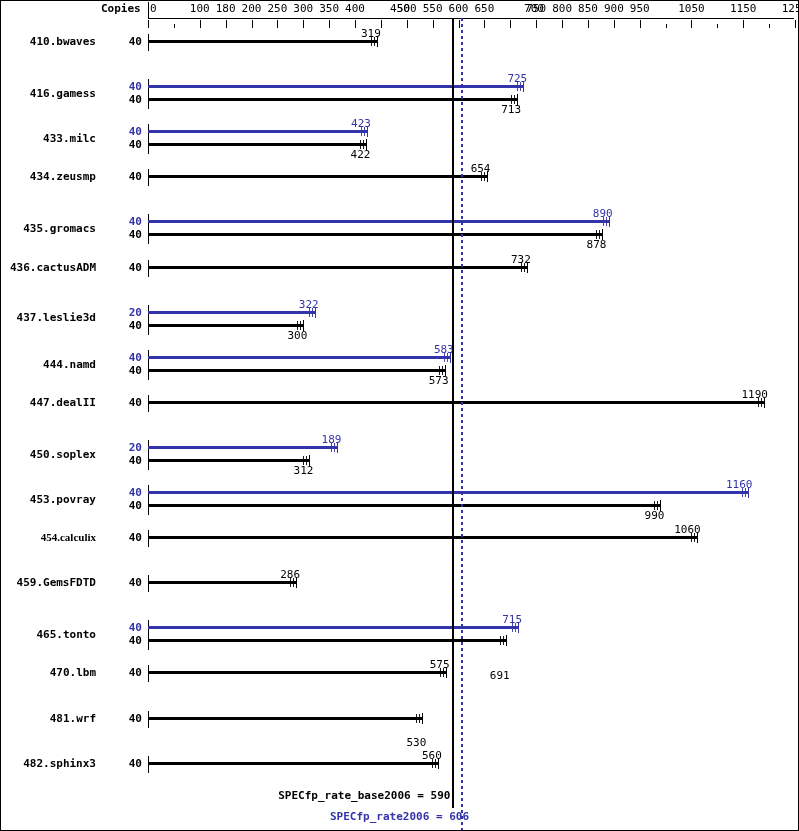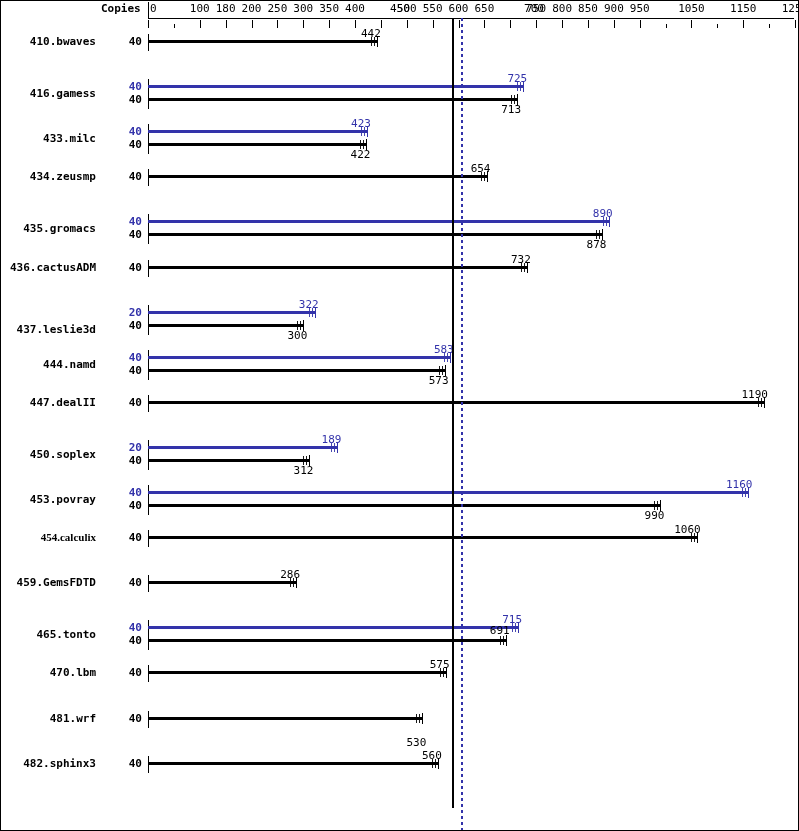--- a/index.html
+++ b/index.html
@@ -189,21 +189,21 @@
   </div>
 
   <div id="rows">
       <div class="row-label" style="top: 35px;">410.bwaves</div>
       <div class="copies base" style="top: 35px;">40</div>
       <div class="origin-cap" style="left: 148px; top: 34px; height: 17px;"></div>
       <div class="bar base" style="left: 148px; top: 40px; width: 228.779px;"></div>
       <div class="cap base" style="left: 377px; top: 36px; height: 11px;"></div>
       <div class="cap base" style="left: 374px; top: 37px; height: 9px; opacity: 0.9;"></div>
       <div class="cap base" style="left: 371px; top: 37px; height: 9px; opacity: 0.9;"></div>
-      <div class="bar-value base" style="left: 380.779px; top: 27px;">442</div>
+      <div class="bar-value base" style="left: 380.779px; top: 27px;">319</div>
       <div class="row-label" style="top: 87.1px;">416.gamess</div>
       <div class="copies peak" style="top: 80.1px;">40</div>
       <div class="origin-cap" style="left: 148px; top: 79.1px; height: 17px;"></div>
       <div class="bar peak" style="left: 148px; top: 85.1px; width: 375.26px;"></div>
       <div class="cap peak" style="left: 523px; top: 81.1px; height: 11px;"></div>
       <div class="cap peak" style="left: 520px; top: 82.1px; height: 9px; opacity: 0.9;"></div>
       <div class="cap peak" style="left: 517px; top: 82.1px; height: 9px; opacity: 0.9;"></div>
       <div class="bar-value peak" style="left: 527.26px; top: 72.1px;">725</div>
       <div class="copies base" style="top: 93.1px;">40</div>
       <div class="origin-cap" style="left: 148px; top: 92.1px; height: 17px;"></div>
@@ -251,21 +251,21 @@
       <div class="cap base" style="left: 596px; top: 230.4px; height: 9px; opacity: 0.9;"></div>
       <div class="bar-value base" style="left: 606.453px; top: 238.4px;">878</div>
       <div class="row-label" style="top: 260.5px;">436.cactusADM</div>
       <div class="copies base" style="top: 260.5px;">40</div>
       <div class="origin-cap" style="left: 148px; top: 259.5px; height: 17px;"></div>
       <div class="bar base" style="left: 148px; top: 265.5px; width: 378.883px;"></div>
       <div class="cap base" style="left: 527px; top: 261.5px; height: 11px;"></div>
       <div class="cap base" style="left: 524px; top: 262.5px; height: 9px; opacity: 0.9;"></div>
       <div class="cap base" style="left: 521px; top: 262.5px; height: 9px; opacity: 0.9;"></div>
       <div class="bar-value base" style="left: 530.883px; top: 252.5px;">732</div>
-      <div class="row-label" style="top: 323px; margin-left: 23px;">437.leslie3d</div>
+      <div class="row-label" style="top: 311px; margin-left: 23px;">437.leslie3d</div>
       <div class="copies peak" style="top: 305.6px;">20</div>
       <div class="origin-cap" style="left: 148px; top: 304.6px; height: 17px;"></div>
       <div class="bar peak" style="left: 148px; top: 310.6px; width: 166.667px;"></div>
       <div class="cap peak" style="left: 315px; top: 306.6px; height: 11px;"></div>
       <div class="cap peak" style="left: 312px; top: 307.6px; height: 9px; opacity: 0.9;"></div>
       <div class="cap peak" style="left: 309px; top: 307.6px; height: 9px; opacity: 0.9;"></div>
       <div class="bar-value peak" style="left: 318.667px; top: 297.6px;">322</div>
       <div class="copies base" style="top: 318.6px;">40</div>
       <div class="origin-cap" style="left: 148px; top: 317.6px; height: 17px;"></div>
       <div class="bar base" style="left: 148px; top: 323.6px; width: 155.28px;"></div>
@@ -349,21 +349,21 @@
       <div class="cap peak" style="left: 518px; top: 622.3px; height: 11px;"></div>
       <div class="cap peak" style="left: 515px; top: 623.3px; height: 9px; opacity: 0.9;"></div>
       <div class="cap peak" style="left: 512px; top: 623.3px; height: 9px; opacity: 0.9;"></div>
       <div class="bar-value peak" style="left: 522.084px; top: 613.3px;">715</div>
       <div class="copies base" style="top: 634.3px;">40</div>
       <div class="origin-cap" style="left: 148px; top: 633.3px; height: 17px;"></div>
       <div class="bar base" style="left: 148px; top: 639.3px; width: 357.662px;"></div>
       <div class="cap base" style="left: 506px; top: 635.3px; height: 11px;"></div>
       <div class="cap base" style="left: 503px; top: 636.3px; height: 9px; opacity: 0.9;"></div>
       <div class="cap base" style="left: 500px; top: 636.3px; height: 9px; opacity: 0.9;"></div>
-      <div class="bar-value base" style="left: 509.662px; top: 624px;">691</div>
+      <div class="bar-value base" style="left: 509.662px; top: 669px;">691</div>
       <div class="row-label" style="top: 666.4px;">470.lbm</div>
       <div class="copies base" style="top: 666.4px;">40</div>
       <div class="origin-cap" style="left: 148px; top: 665.4px; height: 17px;"></div>
       <div class="bar base" style="left: 148px; top: 671.4px; width: 297.62px;"></div>
       <div class="cap base" style="left: 446px; top: 667.4px; height: 11px;"></div>
       <div class="cap base" style="left: 443px; top: 668.4px; height: 9px; opacity: 0.9;"></div>
       <div class="cap base" style="left: 440px; top: 668.4px; height: 9px; opacity: 0.9;"></div>
       <div class="bar-value base" style="left: 449.62px; top: 658.4px;">575</div>
       <div class="row-label" style="top: 711.5px;">481.wrf</div>
       <div class="copies base" style="top: 711.5px;">40</div>
@@ -379,14 +379,16 @@
       <div class="bar base" style="left: 148px; top: 761.6px; width: 289.856px;"></div>
       <div class="cap base" style="left: 438px; top: 757.6px; height: 11px;"></div>
       <div class="cap base" style="left: 435px; top: 758.6px; height: 9px; opacity: 0.9;"></div>
       <div class="cap base" style="left: 432px; top: 758.6px; height: 9px; opacity: 0.9;"></div>
       <div class="bar-value base" style="left: 441.856px; top: 748.6px;">560</div>
     </div>
 
   <div id="base-line" style="left: 452.384px;"></div>
   <div id="peak-line" style="left: 460.666px;"></div>
 
+  <div id="base-summary" style="width: 450.384px;">SPECfp_rate_base2006 = 590</div>
+  <div id="peak-summary">SPECfp_rate2006 = 606</div>
 
 </div>
 
 </body></html>

